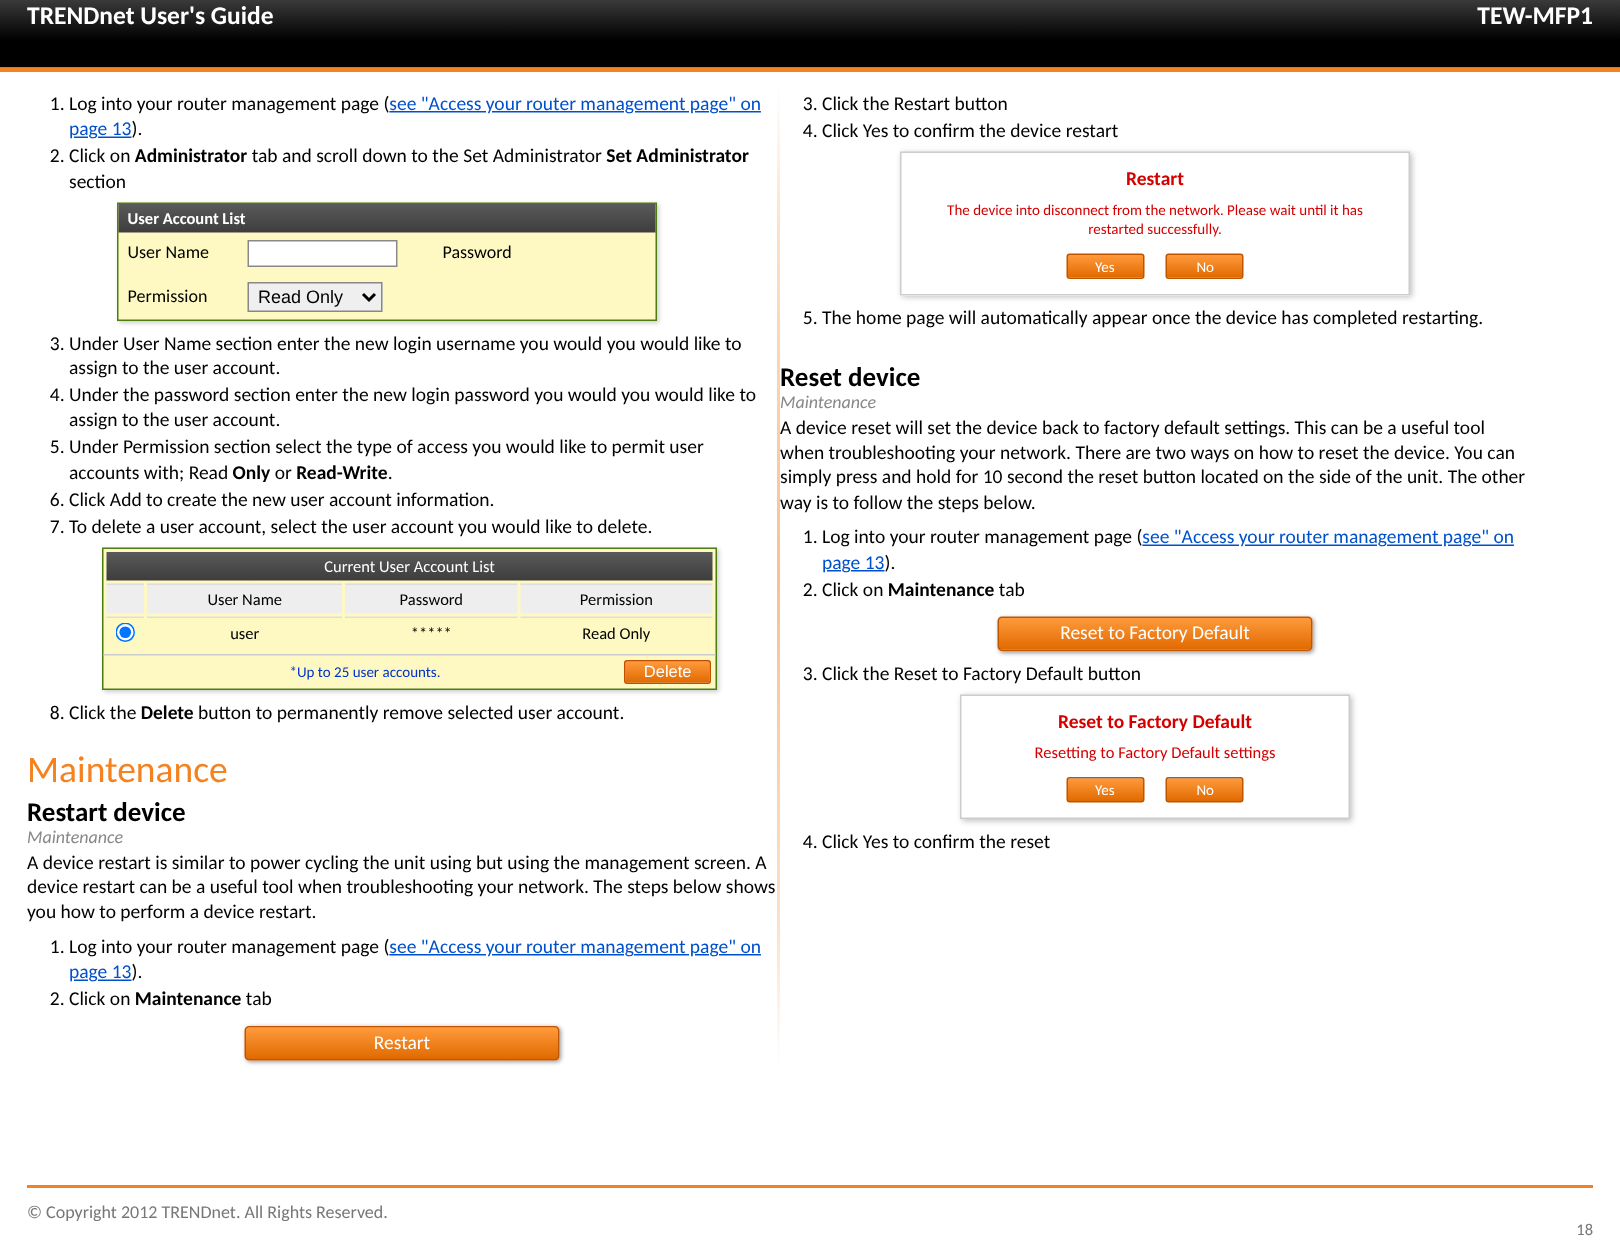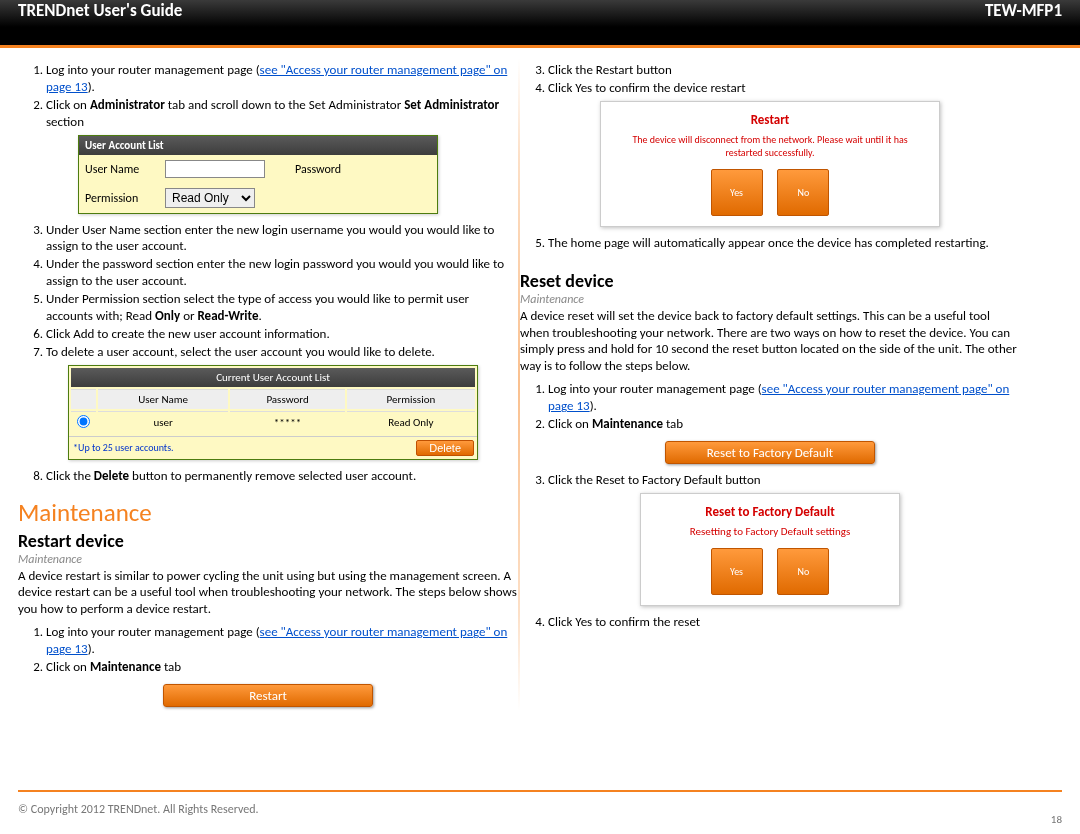--- a/index.html
+++ b/index.html
@@ -24,21 +24,21 @@
   .panel-table { width: 100%; font-size: 11px; }
   .panel-table thead { background: linear-gradient(#5a5a5a,#3d3d3d); color: #fff; }
   .panel-table th, .panel-table td { padding: 3px 6px; text-align: center; font-weight: normal; }
   .panel-table td { border-top: 1px solid #ddd; }
   .panel-footnote { color: #0033cc; font-size: 10px; padding: 4px; text-align: center; display:inline-block; }
   .delete-btn { background: linear-gradient(#ff9a3c,#e06a00); color: #fff; border: 1px solid #c05000; font-size: 11px; padding: 1px 12px; border-radius: 2px; float: right; margin: 3px; }
   .orange-btn { display:inline-block; background: linear-gradient(#ff9a3c,#e06a00); color:#fff; font-size:13px; padding:3px 0; width:210px; text-align:center; border:1px solid #c05500; border-radius:3px; box-shadow:1px 1px 3px rgba(0,0,0,0.4); margin:4px auto; }
   .dialog-box { text-align:center; padding:10px 18px; box-shadow:1px 1px 4px rgba(0,0,0,0.25); border:1px solid #ccc; margin:4px auto 8px auto; }
   .dialog-title { color:#d40000; font-weight:bold; font-size:13px; margin-bottom:6px; }
   .dialog-msg { color:#d40000; font-size:10px; margin-bottom:10px; }
-  .small-btn { display:inline-block; background:linear-gradient(#ff9a3c,#e06a00); color:#fff; font-size:10px; padding:16px 0; width:52px; text-align:center; border:1px solid #c05500; border-radius:2px; margin:0 6px; }
+  .small-btn { display:inline-block; background:linear-gradient(#ff9a3c,#e06a00); color:#fff; font-size:10px; padding:1px 0; width:52px; text-align:center; border:1px solid #c05500; border-radius:2px; margin:0 6px; }
   .footer-rule { position:absolute; left:18px; right:18px; bottom:42px; height:2px; background:#f58220; }
   .footer { position:absolute; left:18px; bottom:18px; color:#777; font-size:12px; }
   .pagenum { position:absolute; right:18px; bottom:8px; color:#777; font-size:11px; }
   .center { text-align:center; }
 </style>
 </head>
 <body>
 
 <div class="header-bar">
   <span>TRENDnet User's Guide</span>
@@ -96,21 +96,21 @@
         </tr>
         <tr>
           <td><input type="radio" checked="" style=""></td>
           <td>user</td>
           <td>*****</td>
           <td>Read Only</td>
         </tr>
       </tbody>
         </table>
       <div style="border-top:1px solid #ccc; overflow:hidden;">
-        <span class="panel-footnote" style="">*Up to 25 user accounts.</span>
+        <span class="panel-footnote" style="margin-left:120px;">*Up to 25 user accounts.</span>
         <button class="delete-btn">Delete</button>
       </div>
     </div>
 
     <ol start="8">
       <li>
         <span>Click the </span><b>Delete</b><span> button to permanently remove selected user account.</span>
       </li>
     </ol>
 
@@ -133,21 +133,21 @@
   <div class="col-divider"></div>
 
   <div class="col">
     <ol start="3">
       <li>Click the Restart button</li>
       <li>Click Yes to confirm the device restart</li>
     </ol>
 
     <div class="dialog-box" style="width:340px;">
       <div class="dialog-title">Restart</div>
-      <div class="dialog-msg">The device will disconnect from the network. Please wait until it has restarted successfully.</div>
+      <div class="dialog-msg">The device into disconnect from the network. Please wait until it has restarted successfully.</div>
       <span class="small-btn">Yes</span>
       <span class="small-btn">No</span>
     </div>
 
     <ol start="5">
       <li>The home page will automatically appear once the device has completed restarting.</li>
     </ol>
 
     <h2 class="subsection" style="margin-top:18px;">Reset device</h2>
     <div class="breadcrumb">Maintenance</div>

